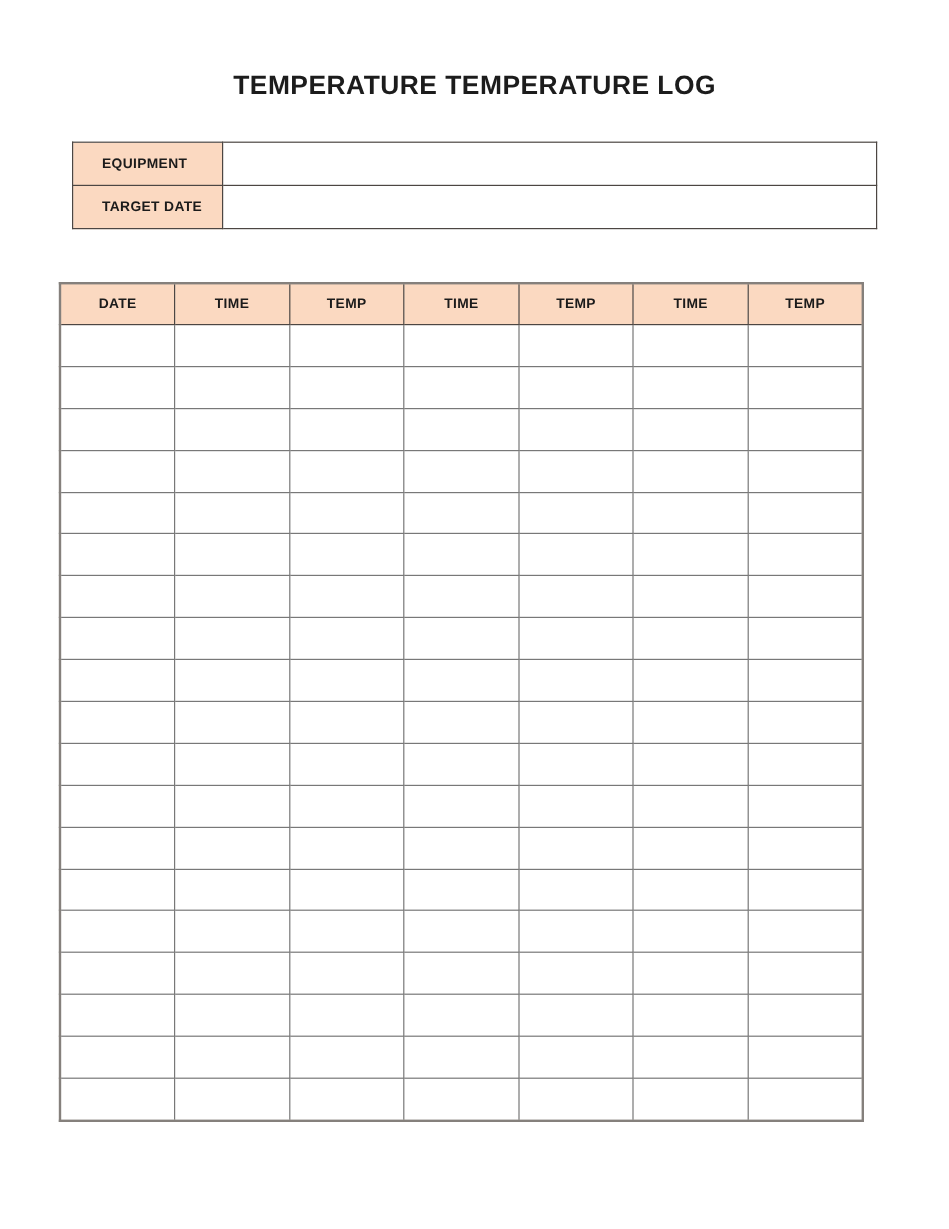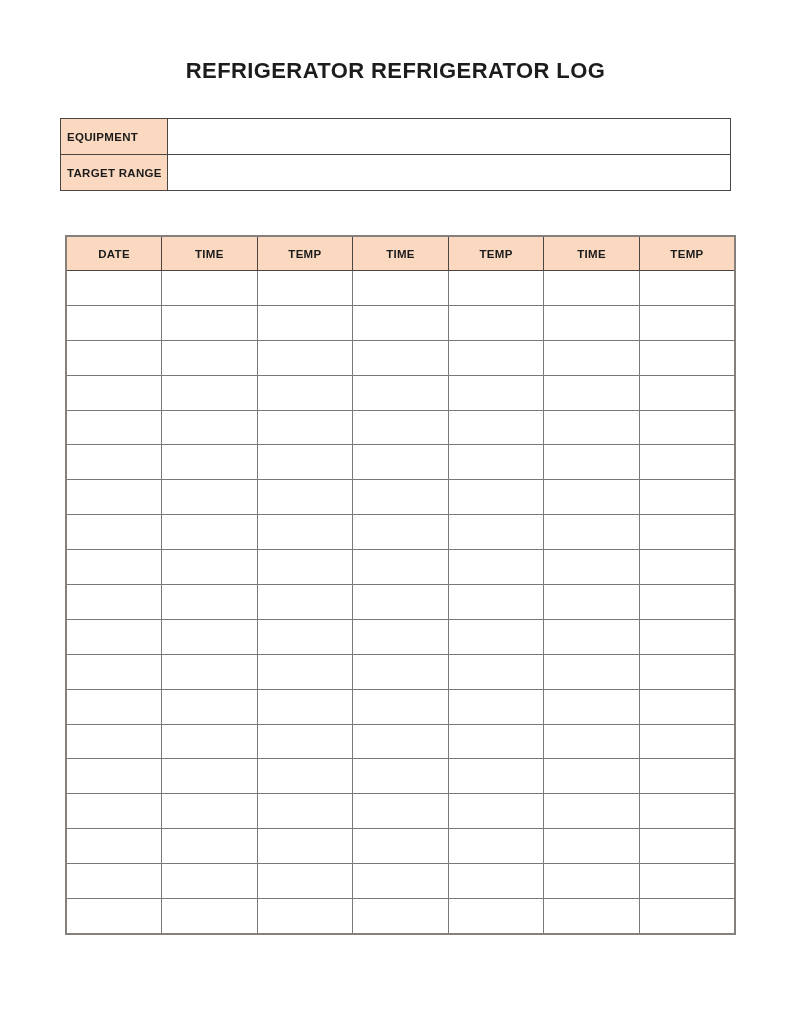--- a/index.html
+++ b/index.html
@@ -41,30 +41,30 @@
   .info-table th {
     width: 100px;
     height: 35px;
     background: #fbd9c1;
     border: 1.6px solid #4c4643;
     font-size: 11.5px;
     font-weight: 700;
     letter-spacing: 0.3px;
     color: #1b1b1b;
     text-align: left;
-    padding: 0 0 0 6px;
+    padding: 0 0 0 24px;
   }
   .info-table td {
     border: 1.6px solid #4c4643;
     background: #ffffff;
   }
   
   .log-table {
     position: absolute;
-    left: 65px;
+    left: 49px;
     top: 235px;
     width: 671px;
     border: 2px solid #85807c;
   }
   .log-table thead th {
     height: 33px;
     background: #fbd9c1;
     border: 1.6px solid #4c4643;
     font-size: 11.5px;
     font-weight: 700;
@@ -97,30 +97,30 @@
   .footer-icon {
     display: inline-block;
     margin-top: 5px;
   }
 </style>
 </head>
 <body>
 
 <div class="page">
 
-  <h1 class="page-title">REFRIGERATOR REFRIGERATOR LOG</h1>
+  <h1 class="page-title">TEMPERATURE TEMPERATURE LOG</h1>
 
   <table class="info-table">
     <tbody>
       <tr>
         <th>EQUIPMENT</th>
         <td></td>
       </tr>
       <tr>
-        <th>TARGET RANGE</th>
+        <th>TARGET DATE</th>
         <td></td>
       </tr>
     </tbody>
   </table>
 
   <table class="log-table">
     <thead>
       <tr>
         <th>DATE</th>
         <th>TIME</th>

